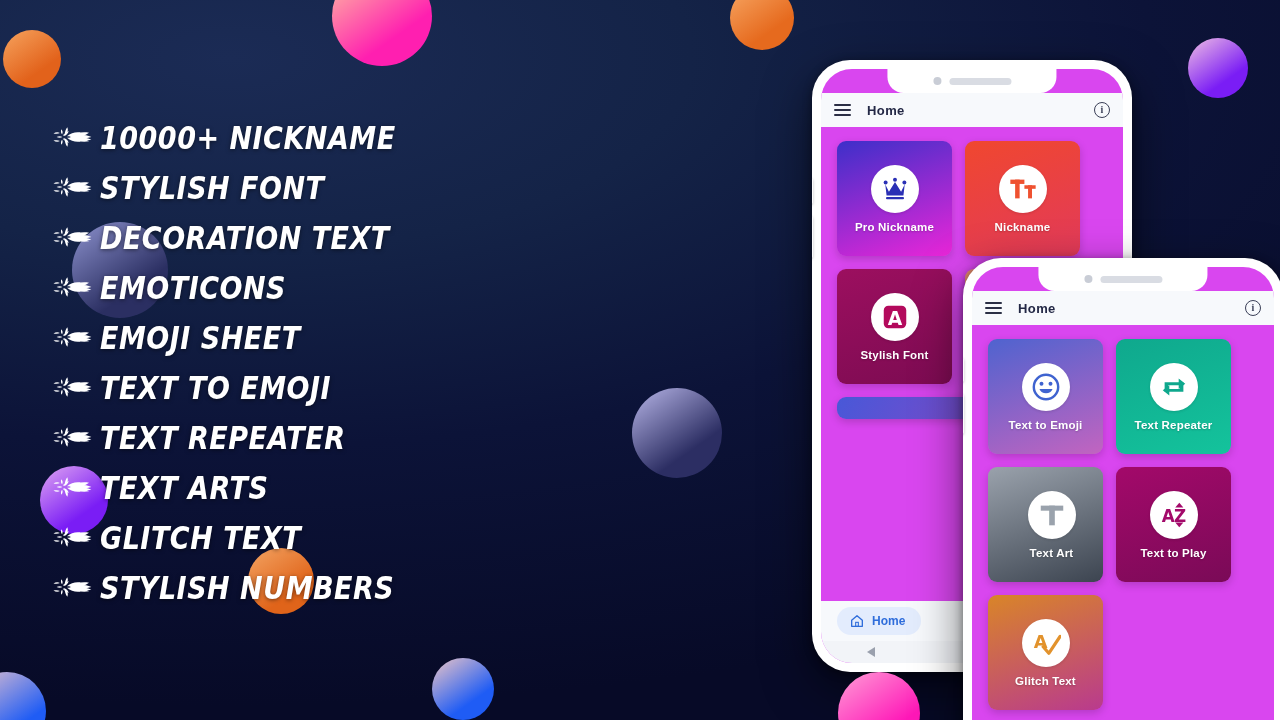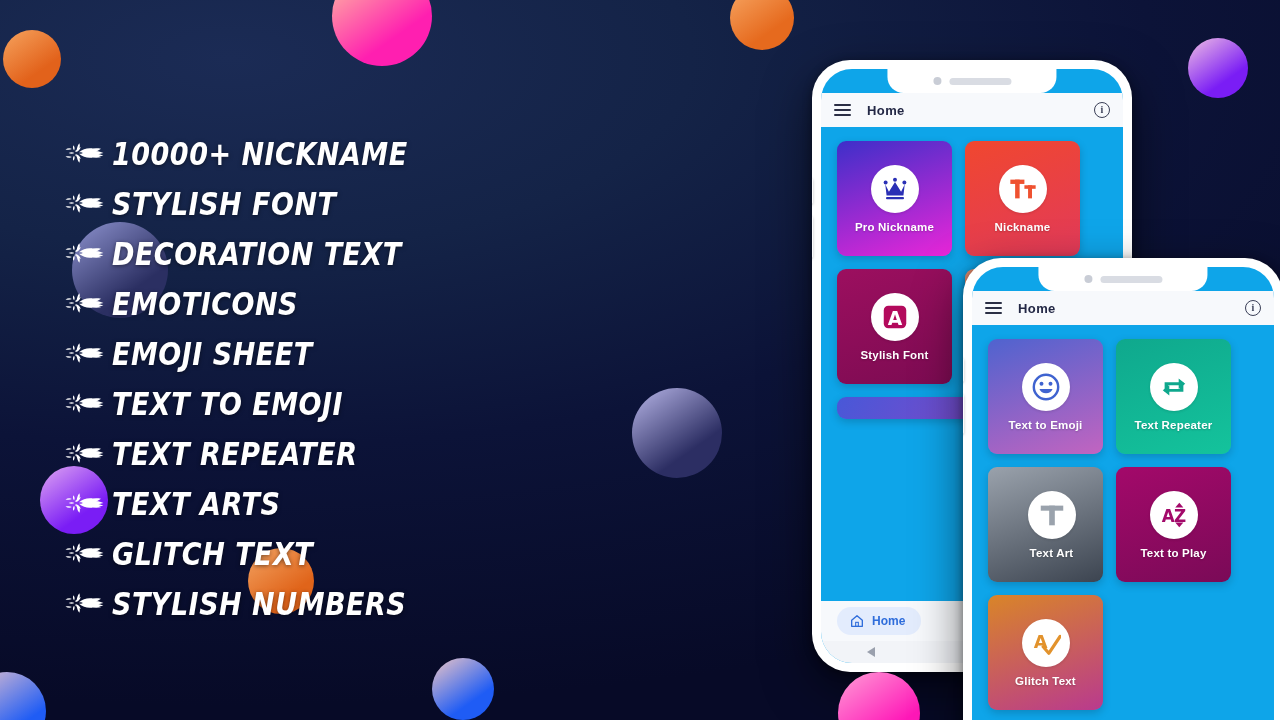--- a/index.html
+++ b/index.html
@@ -33,23 +33,22 @@
     font-size:58px;
     letter-spacing:1px;
     color:#ffffff;
     white-space:nowrap;
     transform:scaleY(1.22) scaleX(1.02);
     transform-origin:left center;
     text-shadow:0 2px 6px rgba(0,0,0,0.45);
   }
   
   #features {
-    position:absolute; left:60px; top:112px; width:520px;
+    position:absolute; left:48px; top:112px; width:520px;
     z-index:6;
-    margin-top:16px;
   }
   .feat {
     display:flex; align-items:center;
     height:50px;
   }
   .feat .bullet {
     width:52px; height:30px; flex:0 0 52px;
     display:flex; align-items:center; justify-content:center;
   }
   .feat .bullet svg { display:block; }
@@ -69,21 +68,21 @@
   .phone {
     position:absolute;
     background:#ffffff;
     border-radius:38px;
     box-shadow:0 18px 48px rgba(0,0,0,0.55), 0 2px 10px rgba(0,0,0,0.4);
     padding:9px;
     overflow:hidden;
   }
   .phone .screen {
     width:100%; height:100%;
-    background:#0ea5e9;
+    background:#d946ef;
     border-radius:31px;
     overflow:hidden;
     position:relative;
   }
   .notch {
     position:absolute; left:50%; top:0; transform:translateX(-50%);
     width:56%; height:24px;
     background:#ffffff;
     border-bottom-left-radius:16px; border-bottom-right-radius:16px;
     display:flex; align-items:center; justify-content:center; gap:8px;

